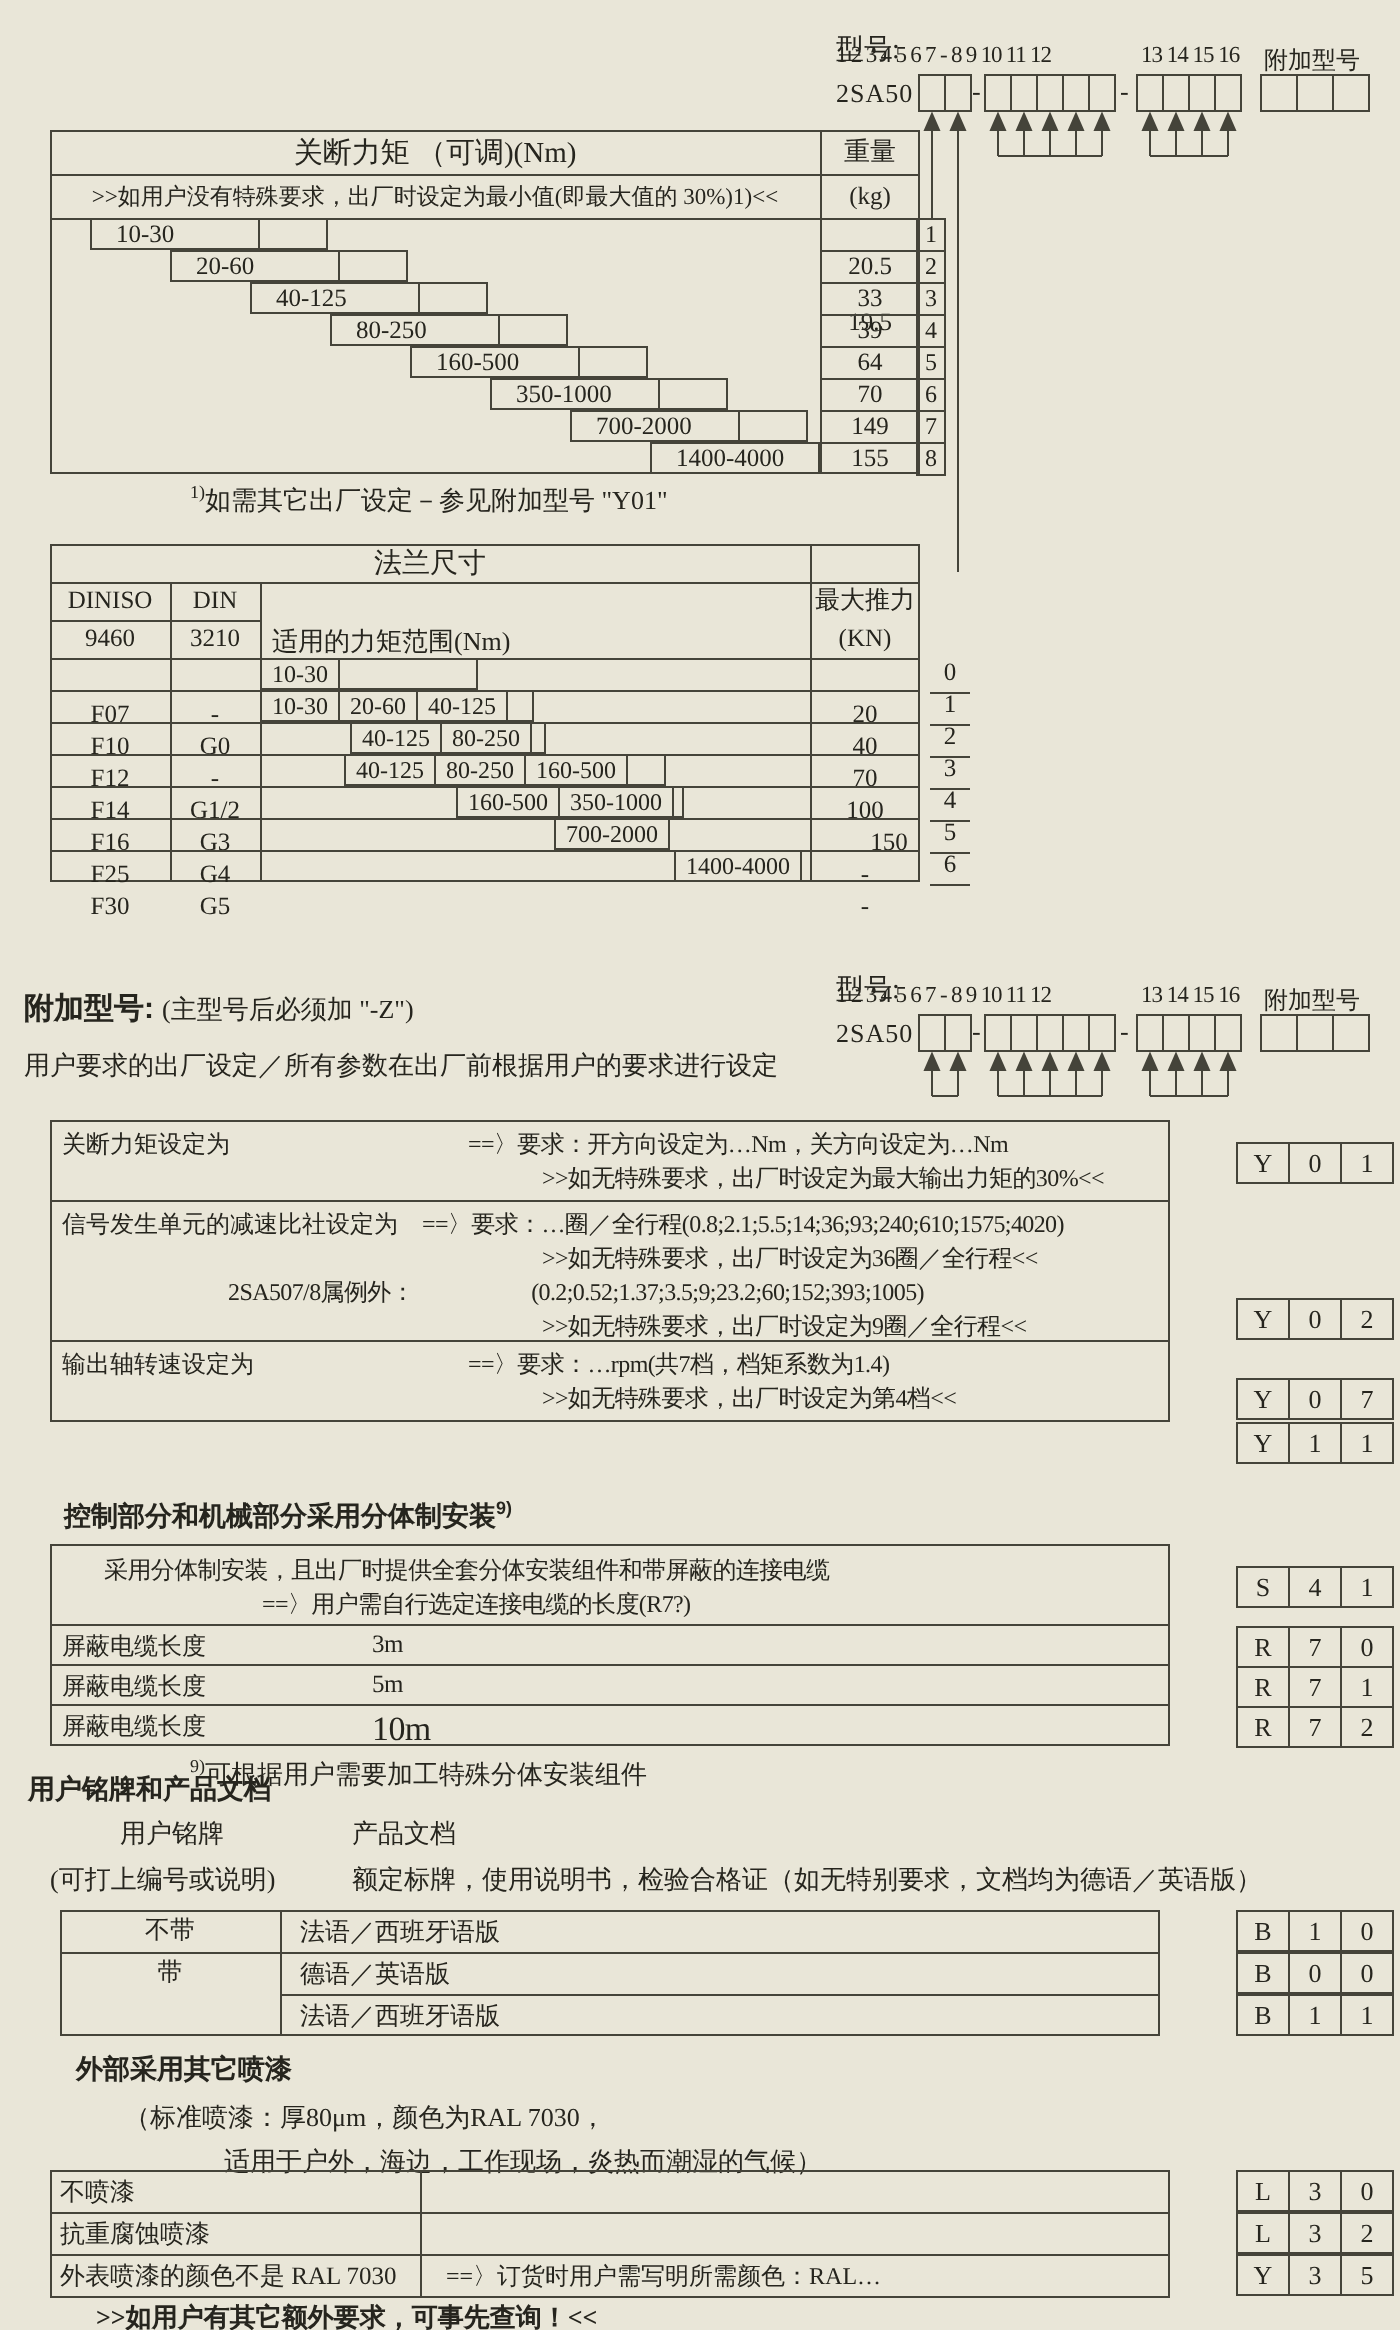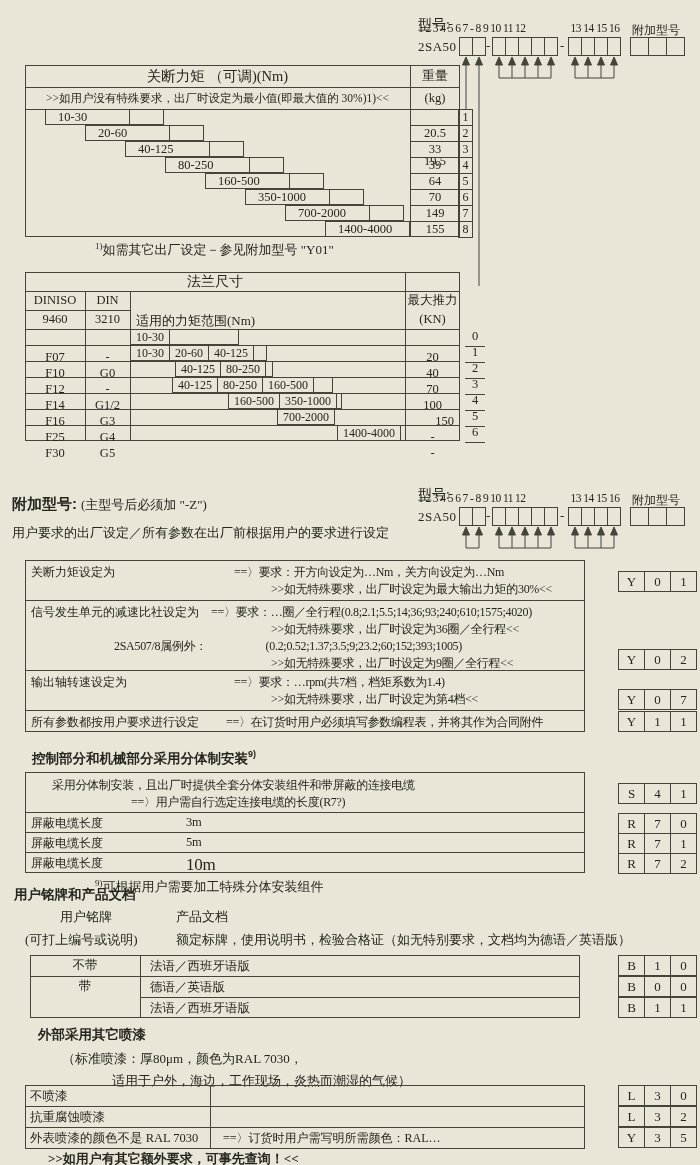--- a/index.html
+++ b/index.html
@@ -294,24 +294,20 @@
         <div class="pline" style="left: 185px; top: 3px;">==〉要求：…圈／全行程(0.8;2.1;5.5;14;36;93;240;610;1575;4020)</div>
         <div class="pline" style="left: 245px; top: 20px;">&gt;&gt;如无特殊要求，出厂时设定为36圈／全行程&lt;&lt;</div>
         <div class="pline" style="left: 88px; top: 37px;">2SA507/8属例外：　　　　　(0.2;0.52;1.37;3.5;9;23.2;60;152;393;1005)</div>
         <div class="pline" style="left: 245px; top: 54px;">&gt;&gt;如无特殊要求，出厂时设定为9圈／全行程&lt;&lt;</div>
       </div>
       <div class="prow" style="height: 41px;">
         <div class="plabel">输出轴转速设定为</div>
         <div class="pline" style="left: 208px; top: 3px;">==〉要求：…rpm(共7档，档矩系数为1.4)</div>
         <div class="pline" style="left: 245px; top: 20px;">&gt;&gt;如无特殊要求，出厂时设定为第4档&lt;&lt;</div>
       </div>
-      <div class="prow" style="height: 22px;">
-        <div class="plabel">所有参数都按用户要求进行设定</div>
-        <div class="pline" style="left: 200px; top: 3px;">==〉在订货时用户必须填写参数编程表，并将其作为合同附件</div>
-      </div>
     </div>
 
   <div class="abs hsans" style="left:32px;top:749px;font-size:13.5px">
     <span>控制部分和机械部分采用分体制安装</span><sup>9)</sup>
   </div>
   <div class="abs" id="st" style="left:25px;top:773px;width:560px">
     <div class="prow" style="height:41px">
       <div class="pline" style="left:26px;top:4px">采用分体制安装，且出厂时提供全套分体安装组件和带屏蔽的连接电缆</div>
       <div class="pline" style="left:105px;top:21px">==〉用户需自行选定连接电缆的长度(R7?)</div>
     </div>

